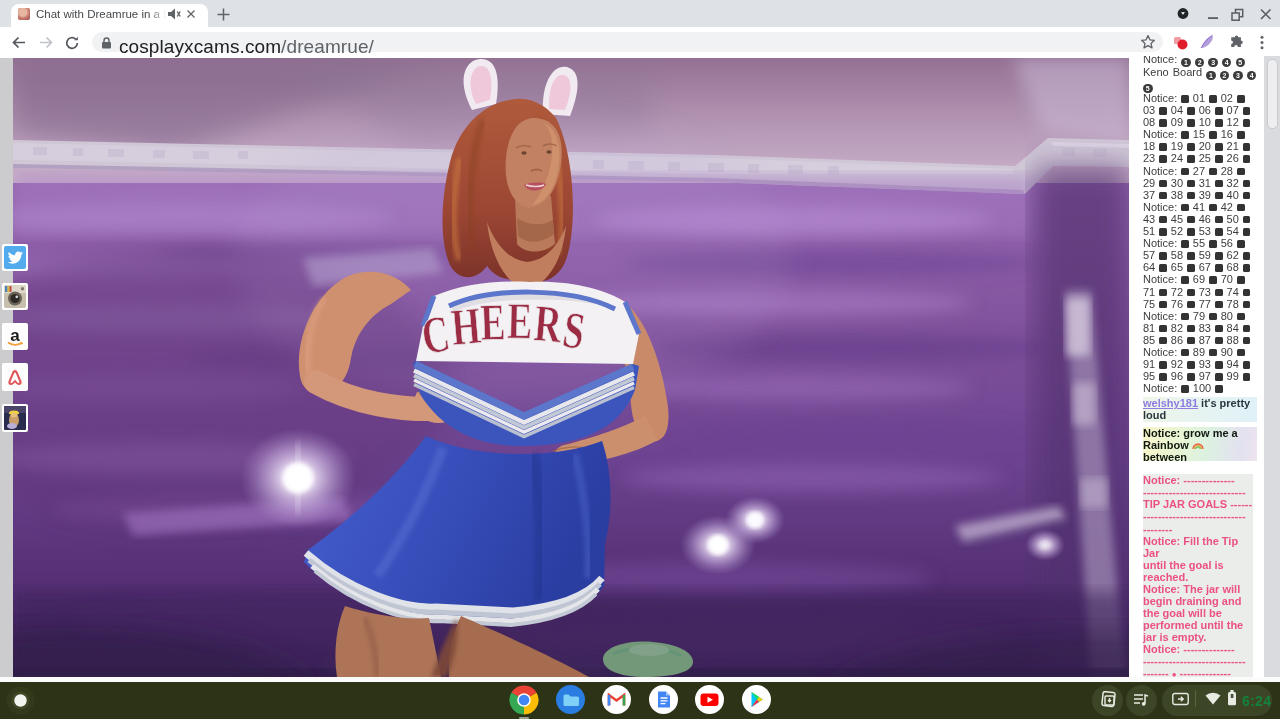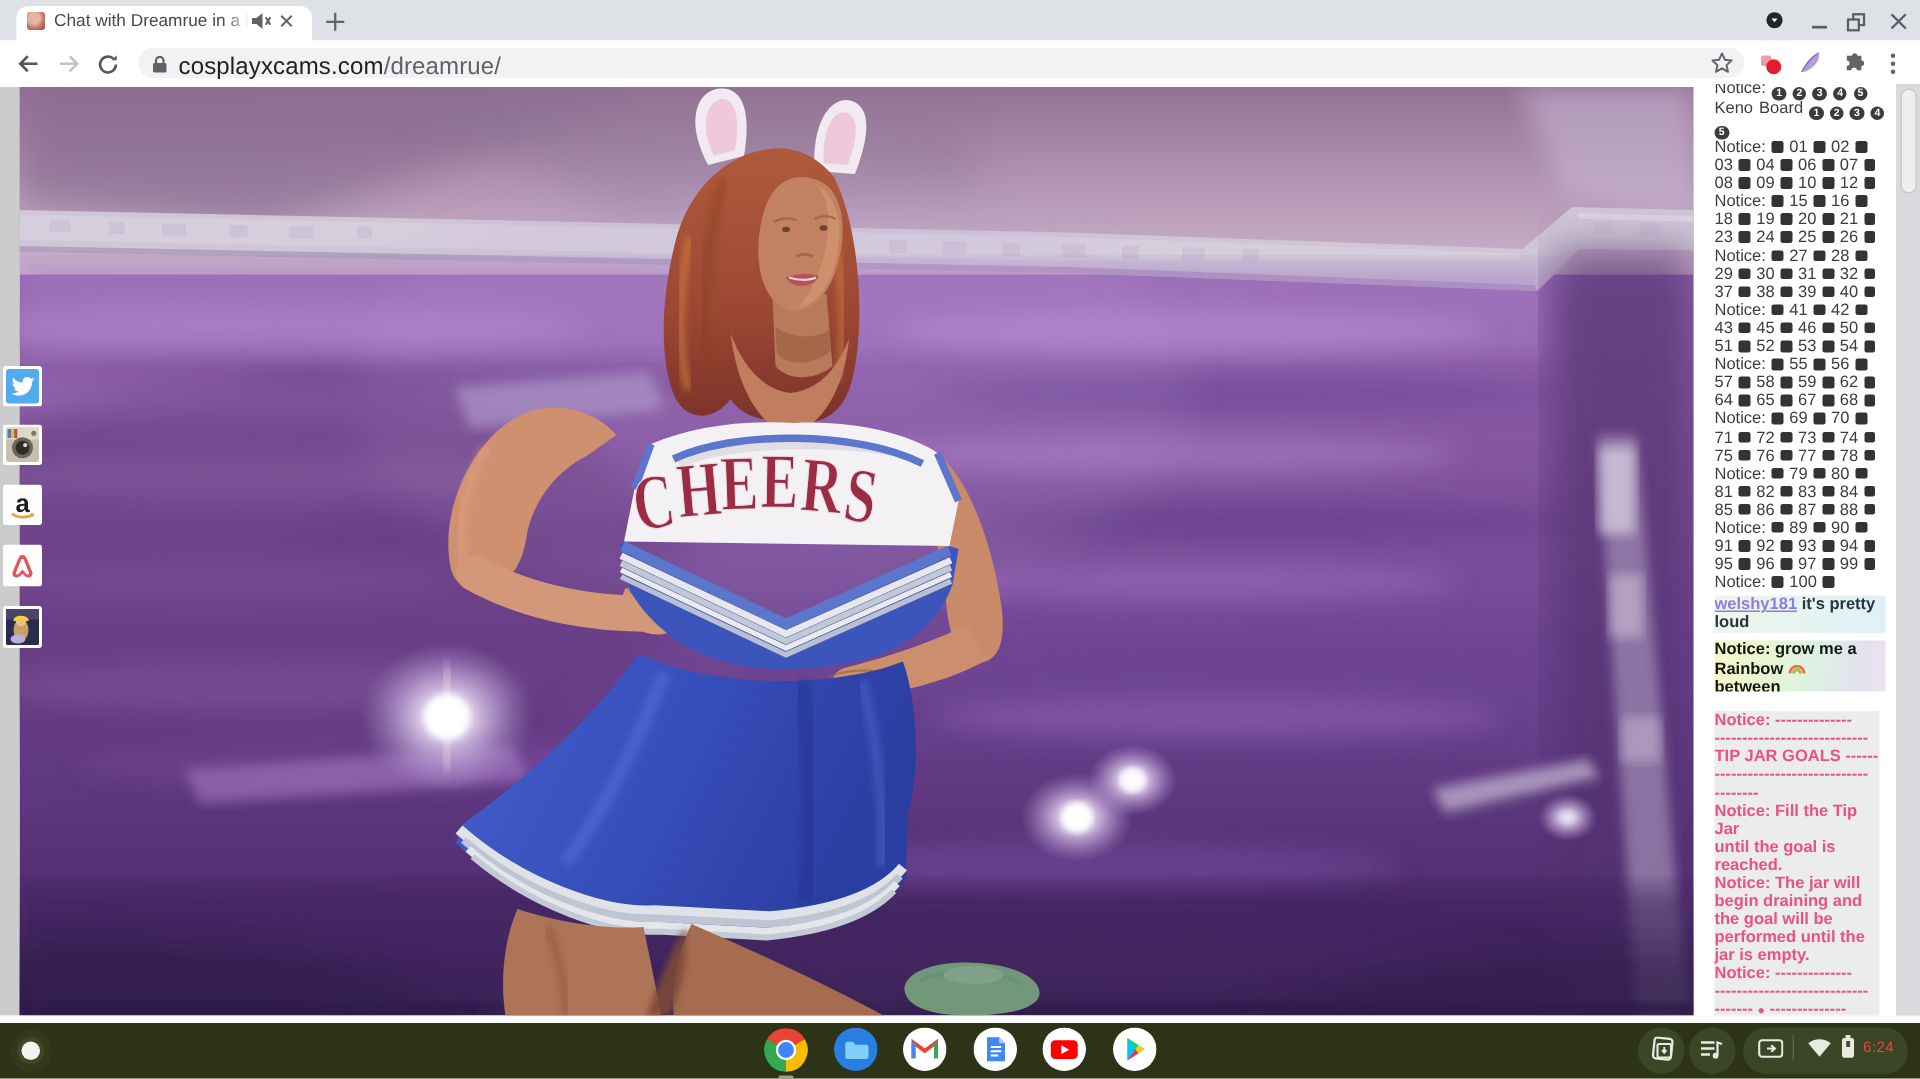--- a/index.html
+++ b/index.html
@@ -11,21 +11,21 @@
   #tabbar { left:0; top:0; width:1280px; height:27px; background:#dee1e6; }
   #tab { left:11px; top:4px; width:197px; height:23px; background:#fff; border-radius:8px 8px 0 0; }
   #favicon { left:18px; top:8px; width:12px; height:12px; border-radius:2px;
     background:radial-gradient(circle at 40% 35%, #e8b6a0 0 35%, #c4766b 60%, #9c4a50 100%); }
   #tabtitle { left:36px; top:7.5px; width:130px; height:14px; font-size:11.5px; color:#45494d;
     white-space:nowrap; overflow:hidden; letter-spacing:0;
     -webkit-mask-image:linear-gradient(90deg,#000 88%,transparent 100%); }
   
   #toolbar { left:0; top:27px; width:1280px; height:29px; background:#fff; }
   #omnibox { left:92px; top:32px; width:1071px; height:20px; border-radius:10px; background:#f0f2f3; }
-  #urltext { left:119px; top:36px; font-size:16px; color:#202124; letter-spacing:0.1px;text-align:center; }
+  #urltext { left:119px; top:36px; font-size:19px; color:#202124; letter-spacing:0.1px;text-align:center; }
   #urltext .grey { color:#5f6368; }
 
   
   #leftstrip { left:0; top:58px; width:13px; height:619px; background:#cccbce; }
   #video { left:13px; top:58px; width:1116px; height:619px; }
   #chatcol { left:1129px; top:56px; width:135px; height:626px; background:#fff; overflow:hidden; }
   #scrolltrack { left:1264px; top:56px; width:16px; height:626px; background:#dadbdf; }
   #scrollthumb { left:1267px; top:59px; width:11px; height:70px; background:#eeeef0; border:1px solid #cacace; border-radius:5px; }
   #whitestrip { left:0; top:677px; width:1280px; height:5px; background:#fbfbfb; }
 
@@ -437,21 +437,21 @@
 </svg>
 <div class="abs" style="left:1195px;top:690px;width:1px;height:17px;background:#5a6340"></div>
 <svg class="abs" style="left:1205px;top:692px" width="16" height="13" viewBox="0 0 16 13">
   <path d="M8,12.5 L0.5,3.5 A12,12 0 0 1 15.5,3.5 Z" fill="#e8ebe2"></path>
 </svg>
 <svg class="abs" style="left:1227px;top:689px" width="10" height="17" viewBox="0 0 10 17">
   <rect x="1" y="3" width="8" height="13.2" rx="1.5" fill="#e8ebe2"></rect>
   <rect x="3.4" y="1" width="3.2" height="2.5" fill="#e8ebe2"></rect>
   <rect x="3.8" y="5" width="2.6" height="4" fill="#2c3317" opacity="0.85"></rect>
 </svg>
-<div class="abs" style="left:1242px;top:693px;color:#ef4444;font-size:10px;font-weight:normal;letter-spacing:0.3px">6:24</div>
+<div class="abs" style="left:1242px;top:693px;color:#15803d;font-size:14px;font-weight:bold;letter-spacing:0.3px">6:24</div>
 
 <svg class="abs" style="left:2px;top:244px" width="26" height="27" viewBox="0 0 26 27">
   <rect x="0" y="0" width="26" height="27" rx="2" fill="#fff"></rect>
   <rect x="2" y="2" width="22" height="23" rx="2" fill="#53abee"></rect>
   <path d="M21,8.8 c-0.6,0.3-1.2,0.4-1.8,0.5 c0.6-0.4,1.1-1,1.3-1.7 c-0.6,0.4-1.3,0.6-2,0.8 c-0.6-0.6-1.4-1-2.3-1 c-1.7,0-3.1,1.4-3.1,3.1 c0,0.2,0,0.5,0.1,0.7 c-2.6-0.1-4.9-1.4-6.4-3.3 c-0.3,0.5-0.4,1-0.4,1.6 c0,1.1,0.5,2,1.4,2.6 c-0.5,0-1-0.2-1.4-0.4 c0,1.5,1.1,2.8,2.5,3.1 c-0.3,0.1-0.5,0.1-0.8,0.1 c-0.2,0-0.4,0-0.6-0.1 c0.4,1.2,1.5,2.1,2.9,2.2 c-1.1,0.8-2.4,1.3-3.9,1.3 c-0.3,0-0.5,0-0.8,0 c1.4,0.9,3,1.4,4.8,1.4 c5.7,0,8.9-4.8,8.9-8.9 c0-0.1,0-0.3,0-0.4 C20,10 20.6,9.4 21,8.8 Z" fill="#fff"></path>
 </svg>
 <svg class="abs" style="left:2px;top:283px" width="26" height="27" viewBox="0 0 26 27">
   <rect x="0" y="0" width="26" height="27" rx="2" fill="#fff"></rect>
   <rect x="2" y="2" width="22" height="23" rx="2" fill="#c7bfae"></rect>
   <rect x="2" y="2" width="22" height="8" fill="#ded8cb"></rect>

